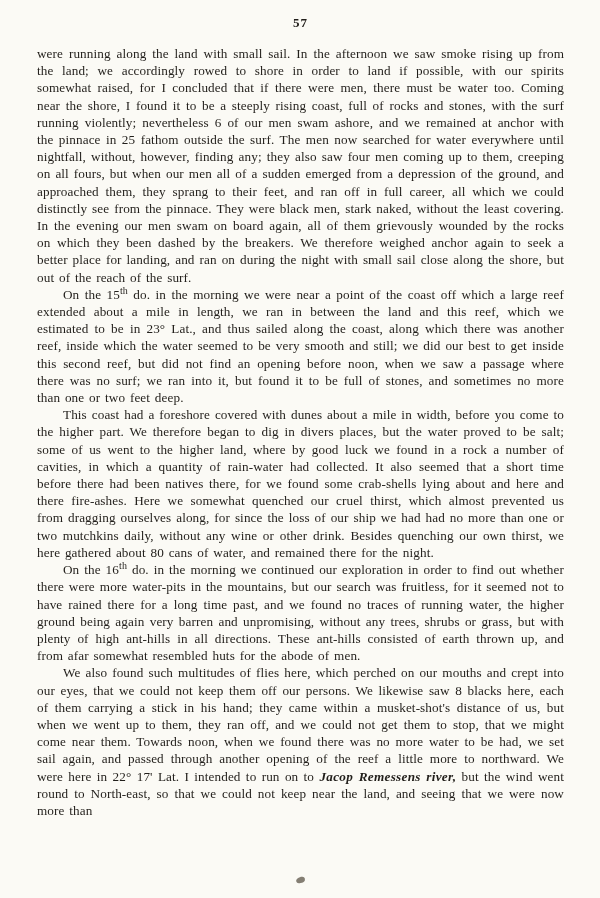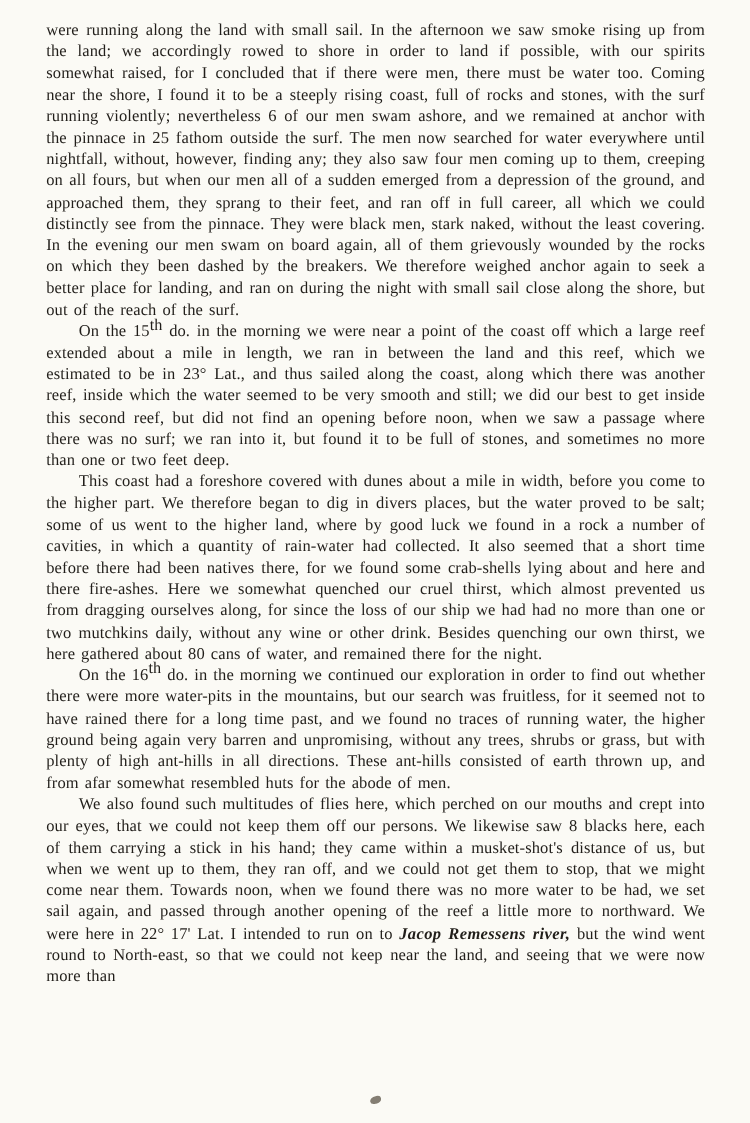--- a/index.html
+++ b/index.html
@@ -30,41 +30,42 @@
   .para {
     margin: 0;
     font-size: 13.2px;
     line-height: 17.2px;
     text-align: justify;
     word-spacing: 1.4px;
     letter-spacing: 0.1px;
   }
   .para.indent { text-indent: 26px; }
   .para sup {
-    font-size: 13px;
+    font-size: 10px;
     line-height: 0;
     vertical-align: super;
   }
   .para b { font-weight: bold; letter-spacing: 0.3px; font-style: italic; }
   .scan-artifact {
     position: absolute;
     left: 296px;
     top: 877px;
     width: 9px;
     height: 6px;
     background: #6e675c;
     border-radius: 60% 40% 55% 45%;
     transform: rotate(-12deg);
     opacity: 0.85;
   }
 </style>
 </head>
 <body>
 
 <div class="page">
+  <div class="page-number">57</div>
 
   <main class="page-text">
       <p class="para"><span>were running along the land with small sail. In the afternoon we saw smoke rising up from the land; we accordingly rowed to shore in order to land if possible, with our spirits somewhat raised, for I concluded that if there were men, there must be water too. Coming near the shore, I found it to be a steeply rising coast, full of rocks and stones, with the surf running violently; nevertheless 6 of our men swam ashore, and we remained at anchor with the pinnace in 25 fathom outside the surf. The men now searched for water everywhere until nightfall, without, however, finding any; they also saw four men coming up to them, creeping on all fours, but when our men all of a sudden emerged from a depression of the ground, and approached them, they sprang to their feet, and ran off in full career, all which we could distinctly see from the pinnace. They were black men, stark naked, without the least covering. In the evening our men swam on board again, all of them grievously wounded by the rocks on which they been dashed by the breakers. We therefore weighed anchor again to seek a better place for landing, and ran on during the night with small sail close along the shore, but out of the reach of the surf.</span></p>
       <p class="para indent"><span>On the 15</span><sup>th</sup><span> do. in the morning we were near a point of the coast off which a large reef extended about a mile in length, we ran in between the land and this reef, which we estimated to be in 23° Lat., and thus sailed along the coast, along which there was another reef, inside which the water seemed to be very smooth and still; we did our best to get inside this second reef, but did not find an opening before noon, when we saw a passage where there was no surf; we ran into it, but found it to be full of stones, and sometimes no more than one or two feet deep.</span></p>
       <p class="para indent"><span>This coast had a foreshore covered with dunes about a mile in width, before you come to the higher part. We therefore began to dig in divers places, but the water proved to be salt; some of us went to the higher land, where by good luck we found in a rock a number of cavities, in which a quantity of rain-water had collected. It also seemed that a short time before there had been natives there, for we found some crab-shells lying about and here and there fire-ashes. Here we somewhat quenched our cruel thirst, which almost prevented us from dragging ourselves along, for since the loss of our ship we had had no more than one or two mutchkins daily, without any wine or other drink. Besides quenching our own thirst, we here gathered about 80 cans of water, and remained there for the night.</span></p>
       <p class="para indent"><span>On the 16</span><sup>th</sup><span> do. in the morning we continued our exploration in order to find out whether there were more water-pits in the mountains, but our search was fruitless, for it seemed not to have rained there for a long time past, and we found no traces of running water, the higher ground being again very barren and unpromising, without any trees, shrubs or grass, but with plenty of high ant-hills in all directions. These ant-hills consisted of earth thrown up, and from afar somewhat resembled huts for the abode of men.</span></p>
       <p class="para indent"><span>We also found such multitudes of flies here, which perched on our mouths and crept into our eyes, that we could not keep them off our persons. We likewise saw 8 blacks here, each of them carrying a stick in his hand; they came within a musket-shot's distance of us, but when we went up to them, they ran off, and we could not get them to stop, that we might come near them. Towards noon, when we found there was no more water to be had, we set sail again, and passed through another opening of the reef a little more to northward. We were here in 22° 17' Lat. I intended to run on to </span><b>Jacop Remessens river,</b><span> but the wind went round to North-east, so that we could not keep near the land, and seeing that we were now more than</span></p>
     </main>
 
   <div class="scan-artifact"></div>

